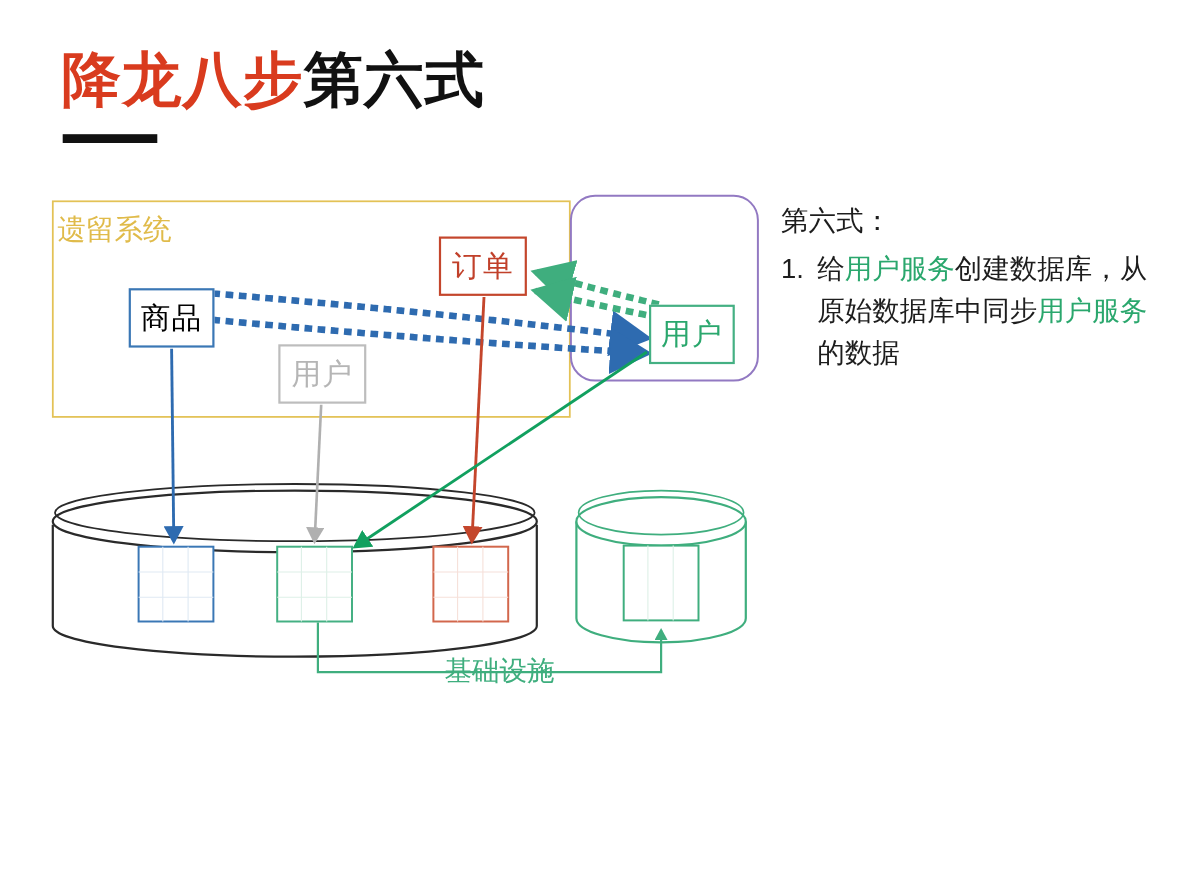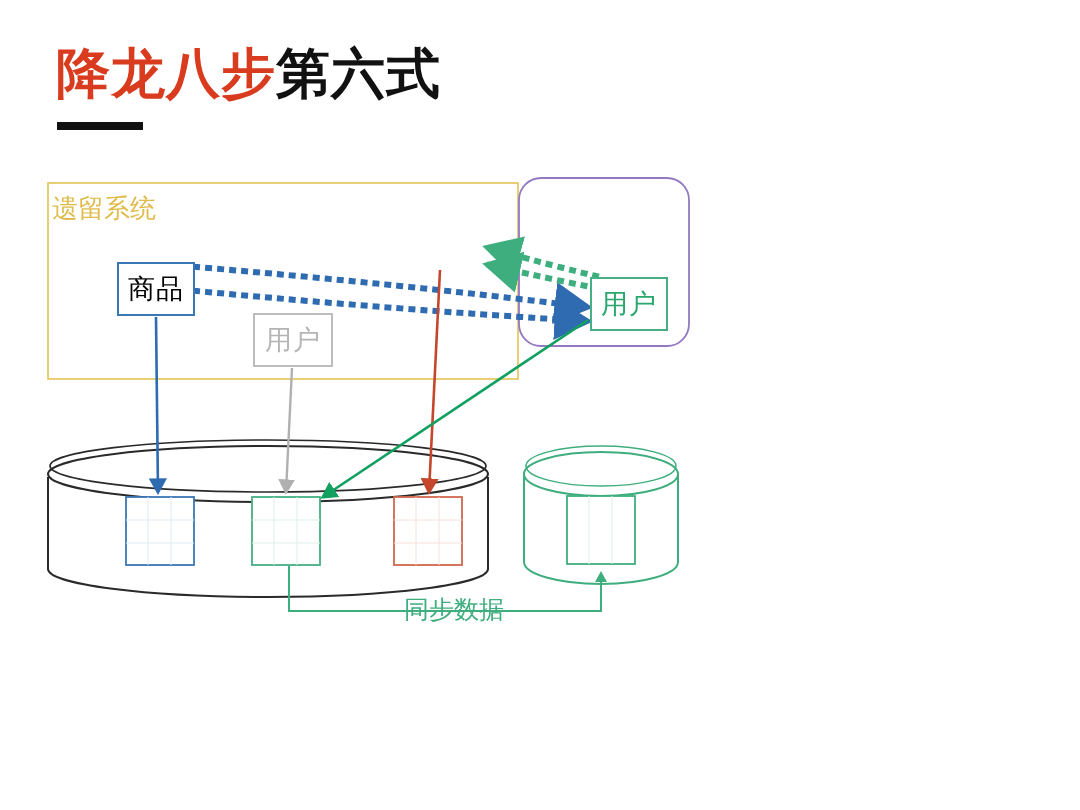--- a/index.html
+++ b/index.html
@@ -220,18 +220,30 @@
     <path d="M 588 320 L 323 497" fill="none" stroke="#11a05f" stroke-width="2.6" marker-end="url(#ah-green-solid)"></path>
 
     <path d="M 289 566 L 289 611 L 601 611 L 601 573" fill="none" stroke="#3fae7e" stroke-width="2" marker-end="url(#ah-sync)"></path>
 
   </svg>
 
   <div class="zone-label legacy">遗留系统</div>
 
   <div class="nodebox shangpin">商品</div>
   <div class="nodebox legacy-user">用户</div>
+  <div class="nodebox dingdan">订单</div>
   <div class="nodebox ms-user">用户</div>
 
-  <div class="sync-label">同步数据</div>
-
+  <div class="sync-label">基础设施</div>
+
+  <div class="notes">
+    <p class="notes-heading">第六式：</p>
+    <ul class="notes-list">
+      <li>
+        <span class="li-marker">1.</span>
+        <span class="li-text">
+          <span>给</span><span class="g">用户服务</span><span>创建数据库，从原始数据库中同步</span><span class="g">用户服务</span><span>的数据</span>
+        </span>
+      </li>
+    </ul>
+  </div>
 
 </div>
 
 </body></html>

